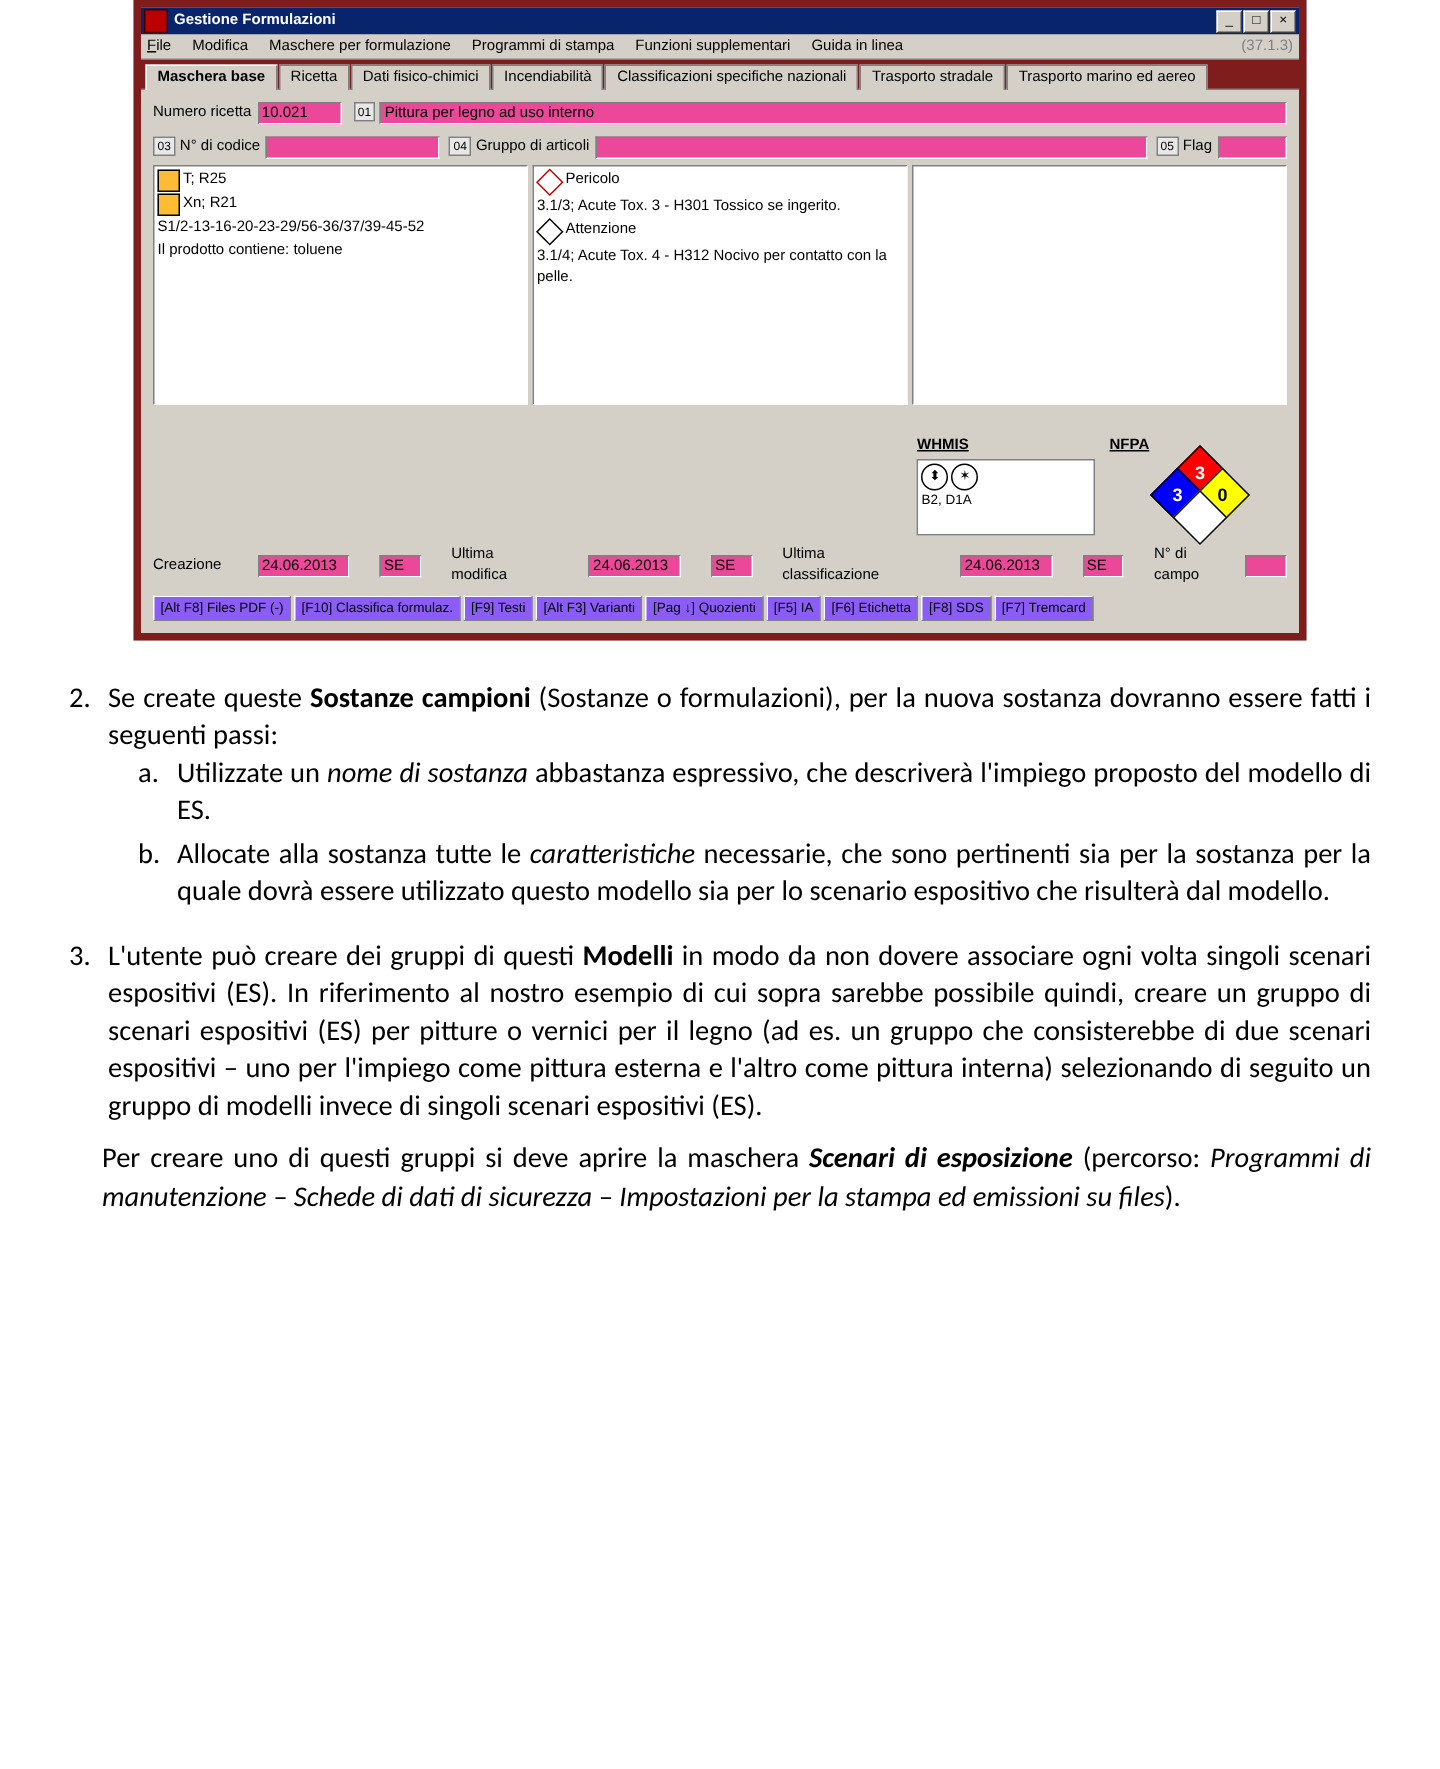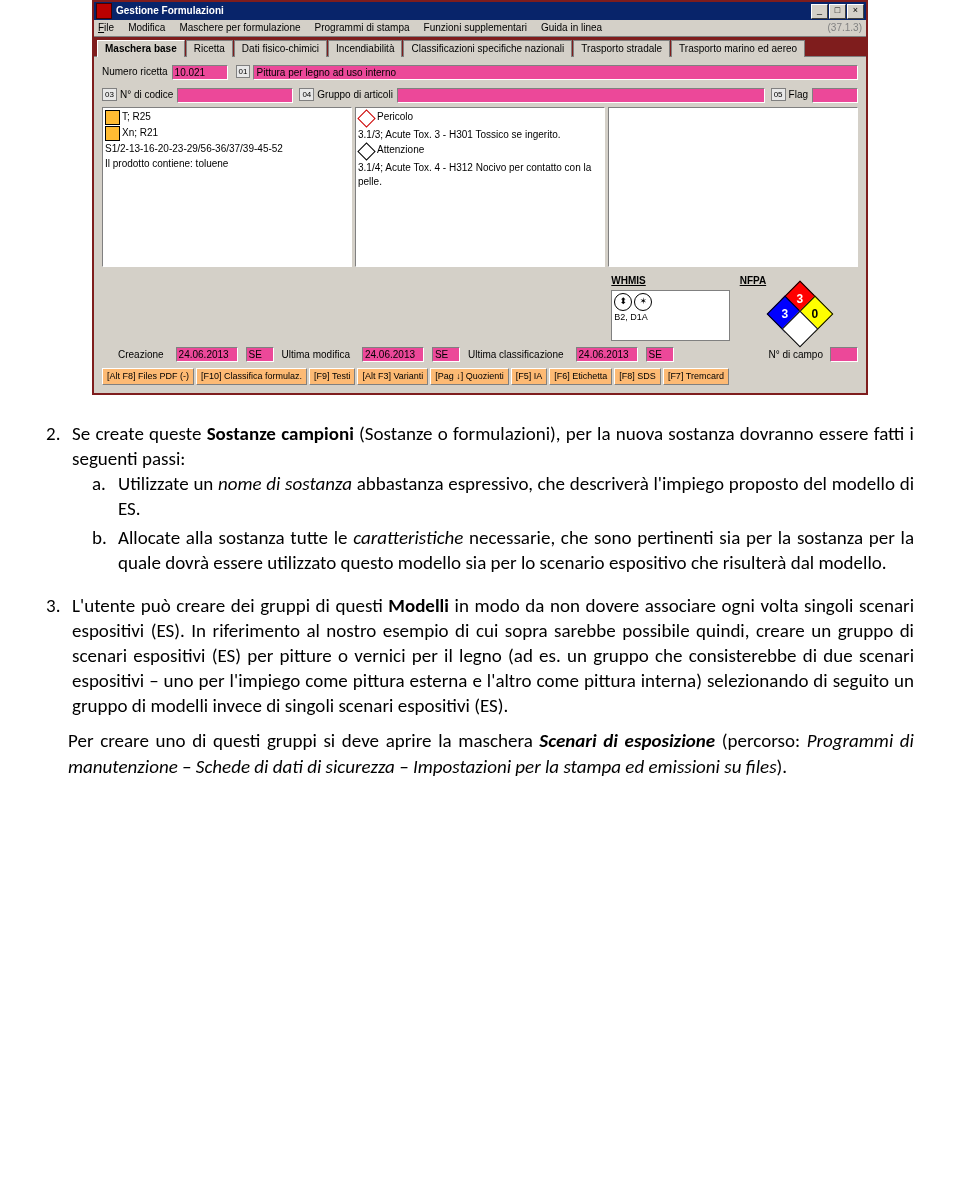--- a/index.html
+++ b/index.html
@@ -7,21 +7,21 @@
     font-family: Calibri, Arial, sans-serif;
     background: #fff;
     color: #000;
     width: 960px;
     font-size: 18px;
     line-height: 1.4;
   }
   .shot-wrap {
     margin: 0 auto 18px auto;
     width: 772px;
-    border: 2px solid #7f1d1d;
+    border: 5px solid #7f1d1d;
     background: #d4d0c8;
     font-family: "Tahoma", Arial, sans-serif;
     font-size: 10px;
     color: #000;
   }
   
   .titlebar {
     display: flex;
     align-items: center;
     background: linear-gradient(#0a246a, #a6caf0);
@@ -122,21 +122,21 @@
   .panel .pline { display:flex; align-items:flex-start; gap:2px; margin-bottom:1px; }
   .symb {
     width:13px; height:13px; border:1px solid #000; background:#ffbb33;
     flex-shrink:0;
   }
   .symb.ghs {
     background:#fff; border:1px solid #c00; transform:rotate(45deg);
     width:11px; height:11px; margin:2px;
   }
   
-  .wn-strip { display:flex; margin-top:7px; gap:16px; }
+  .wn-strip { display:flex; margin-top:20px; gap:16px; }
   .wn-left { flex:2; }
   .wn-right { flex:1; display:flex; gap:10px; }
   .wn-col { flex:1; }
   .wn-hdr { font-weight:bold; text-decoration:underline; margin-bottom:2px;}
   .wn-box {
     background:#fff; border:1px solid #808080; padding:2px; height:45px;
     font-size:9px;
   }
   .wh-syms { display:flex; gap:2px; }
   .wh-sym { width:16px;height:16px;border:1px solid #000;border-radius:50%; background:#fff; font-size:9px; text-align:center; line-height:15px;}
@@ -148,30 +148,30 @@
     display:flex; align-items:center; justify-content:center;
     font-weight:bold; font-size:12px;
     border:1px solid #000;
   }
   .nfpa .d span { transform:rotate(-45deg); }
   .nfpa .red{ background:#f00;color:#fff; top:-4px;left:11px;}
   .nfpa .blue{background:#00f;color:#fff; top:11px;left:-4px;}
   .nfpa .yellow{background:#ff0;color:#000; top:11px;left:26px;}
   .nfpa .white{background:#fff;color:#000; top:26px;left:11px;}
   
-  .daterow { display:flex; align-items:center; gap:8px; margin-top:6px;margin-left:16px;}
+  .daterow { display:flex; align-items:center; gap:20px; margin-top:6px;}
   .daterow .fld { width:56px; }
   .daterow .fld.sm{ width:22px;}
   .daterow .right{margin-left:auto; display:flex; align-items:center; gap:3px;}
   
   .btnrow { display:flex; gap:2px; margin-top:6px; flex-wrap:nowrap;}
   .btnrow .btn {
     border:1px solid #808080;
     border-top-color:#fff; border-left-color:#fff;
-    background:#fdba74;
+    background:#8b5cf6;
     padding:1px 4px;
     font-size:9px;
     white-space:nowrap;
   }
   
   .doc {
     padding: 8px 46px 30px 46px;
     font-size: 19px;
     line-height: 1.32;
     text-align: justify;

